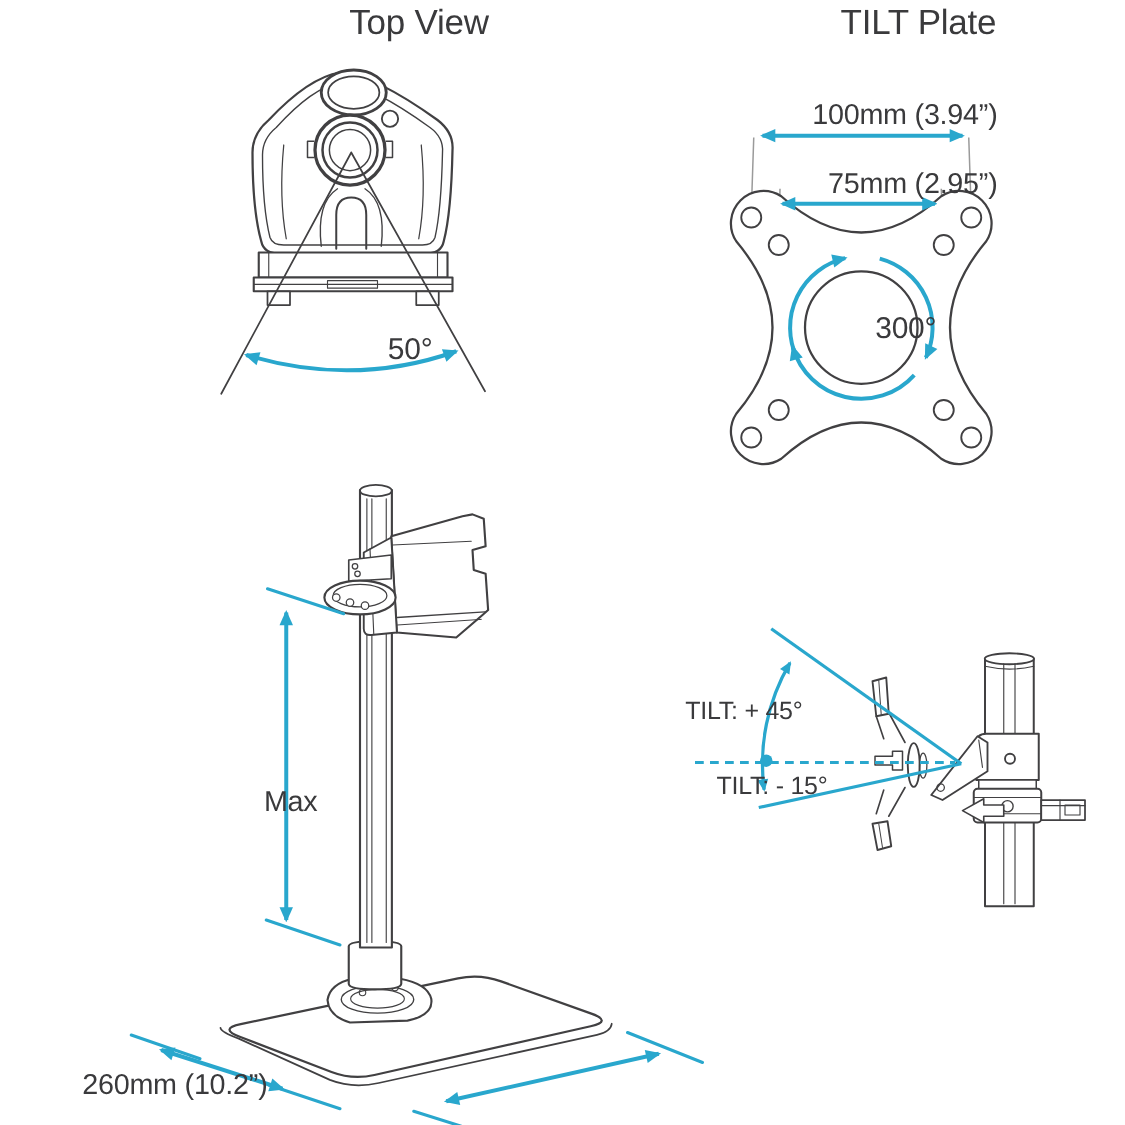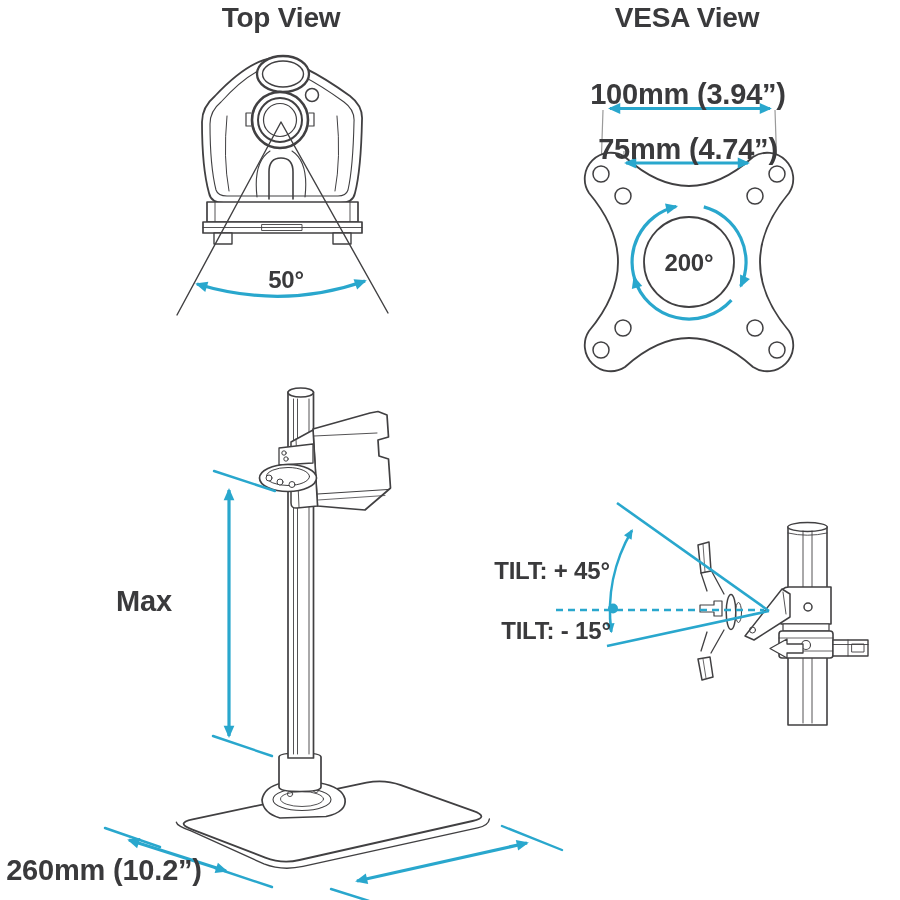--- a/index.html
+++ b/index.html
@@ -1,25 +1,25 @@
 <!DOCTYPE html>
 <html><head>
 <meta charset="utf-8">
 <style>
   html,body{margin:0;padding:0;background:#fff;}
   .canvas{position:relative;width:900px;height:900px;background:#fff;
           font-family:"Liberation Sans",sans-serif;overflow:hidden;}
   .canvas svg{position:absolute;left:0;top:0;}
-  .lbl{position:absolute;color:#3A3A3C;font-weight:bold;text-align:center;
+  .lbl{position:absolute;color:#3A3A3C;font-weight:normal;text-align:right;
        letter-spacing:-0.2px;white-space:nowrap;line-height:1.1;}
   .title{font-size:28px;}
-  .dim{font-size:29px;}
+  .dim{font-size:23px;}
   .big{font-size:24px;}
-  .tiltlbl{font-size:24px;}
-  .stack{line-height:25px;}
+  .tiltlbl{font-size:20px;}
+  .stack{line-height:25px;margin-top:40px;}
   
   .ln{stroke:#414042;fill:none;stroke-linecap:round;stroke-linejoin:round;}
   .fw{fill:#ffffff;}
   .cy{stroke:#29A7CD;fill:none;stroke-width:3.2;stroke-linecap:butt;}
   .cyt{stroke:#29A7CD;fill:none;stroke-width:2.4;stroke-linecap:round;}
   .cy2{stroke:#29A7CD;fill:none;stroke-width:2.6;stroke-linecap:butt;}
   .cyd{stroke:#29A7CD;fill:none;stroke-width:2.4;stroke-dasharray:7 5;}
   .ext{stroke:#9A9A9A;fill:none;stroke-width:1.2;}
 </style>
 </head>
@@ -143,29 +143,29 @@
       <circle class="ln" stroke-width="1" cx="752.5" cy="630" r="3"></circle>
       <line class="cyd" x1="556" y1="610" x2="764" y2="610"></line>
       <line class="cy2" x1="617" y1="503" x2="769" y2="611"></line>
       <line class="cy2" x1="607" y1="646" x2="769" y2="611"></line>
       <path class="cy2" d="M632,530.3 A159,159 0 0 0 611.3,631.8" marker-start="url(#ah)" marker-end="url(#ah)"></path>
       <circle cx="613" cy="608.5" r="5" fill="#29A7CD"></circle>
     </g>
   </svg>
 
   <div class="lbl title" style="left:171px;top:3px;width:220px">Top View</div>
-  <div class="lbl title" style="left:577px;top:3px;width:220px">VESA View</div>
+  <div class="lbl title" style="left:577px;top:3px;width:220px">TILT Plate</div>
 
   <div class="lbl big" style="left:226px;top:267px;width:120px">50°</div>
 
   <div class="lbl dim" style="left:578px;top:79px;width:220px">100mm (3.94”)</div>
-  <div class="lbl dim" style="left:578px;top:134px;width:220px">75mm (4.74”)</div>
-  <div class="lbl big" style="left:629px;top:250px;width:120px">200°</div>
+  <div class="lbl dim" style="left:578px;top:134px;width:220px">75mm (2.95”)</div>
+  <div class="lbl big" style="left:629px;top:250px;width:120px">300°</div>
 
   <div class="lbl dim stack" style="left:34px;top:589px;width:220px">
     <div>Max</div>
   </div>
   <div class="lbl dim" style="left:-6px;top:855px;width:220px">260mm (10.2”)</div>
 
   <div class="lbl tiltlbl" style="left:462px;top:558px;width:180px">TILT: + 45°</div>
-  <div class="lbl tiltlbl" style="left:466px;top:618px;width:180px">TILT: - 15°</div>
+  <div class="lbl tiltlbl" style="left:482px;top:618px;width:180px">TILT: - 15°</div>
 
 </div>
 
 </body></html>

